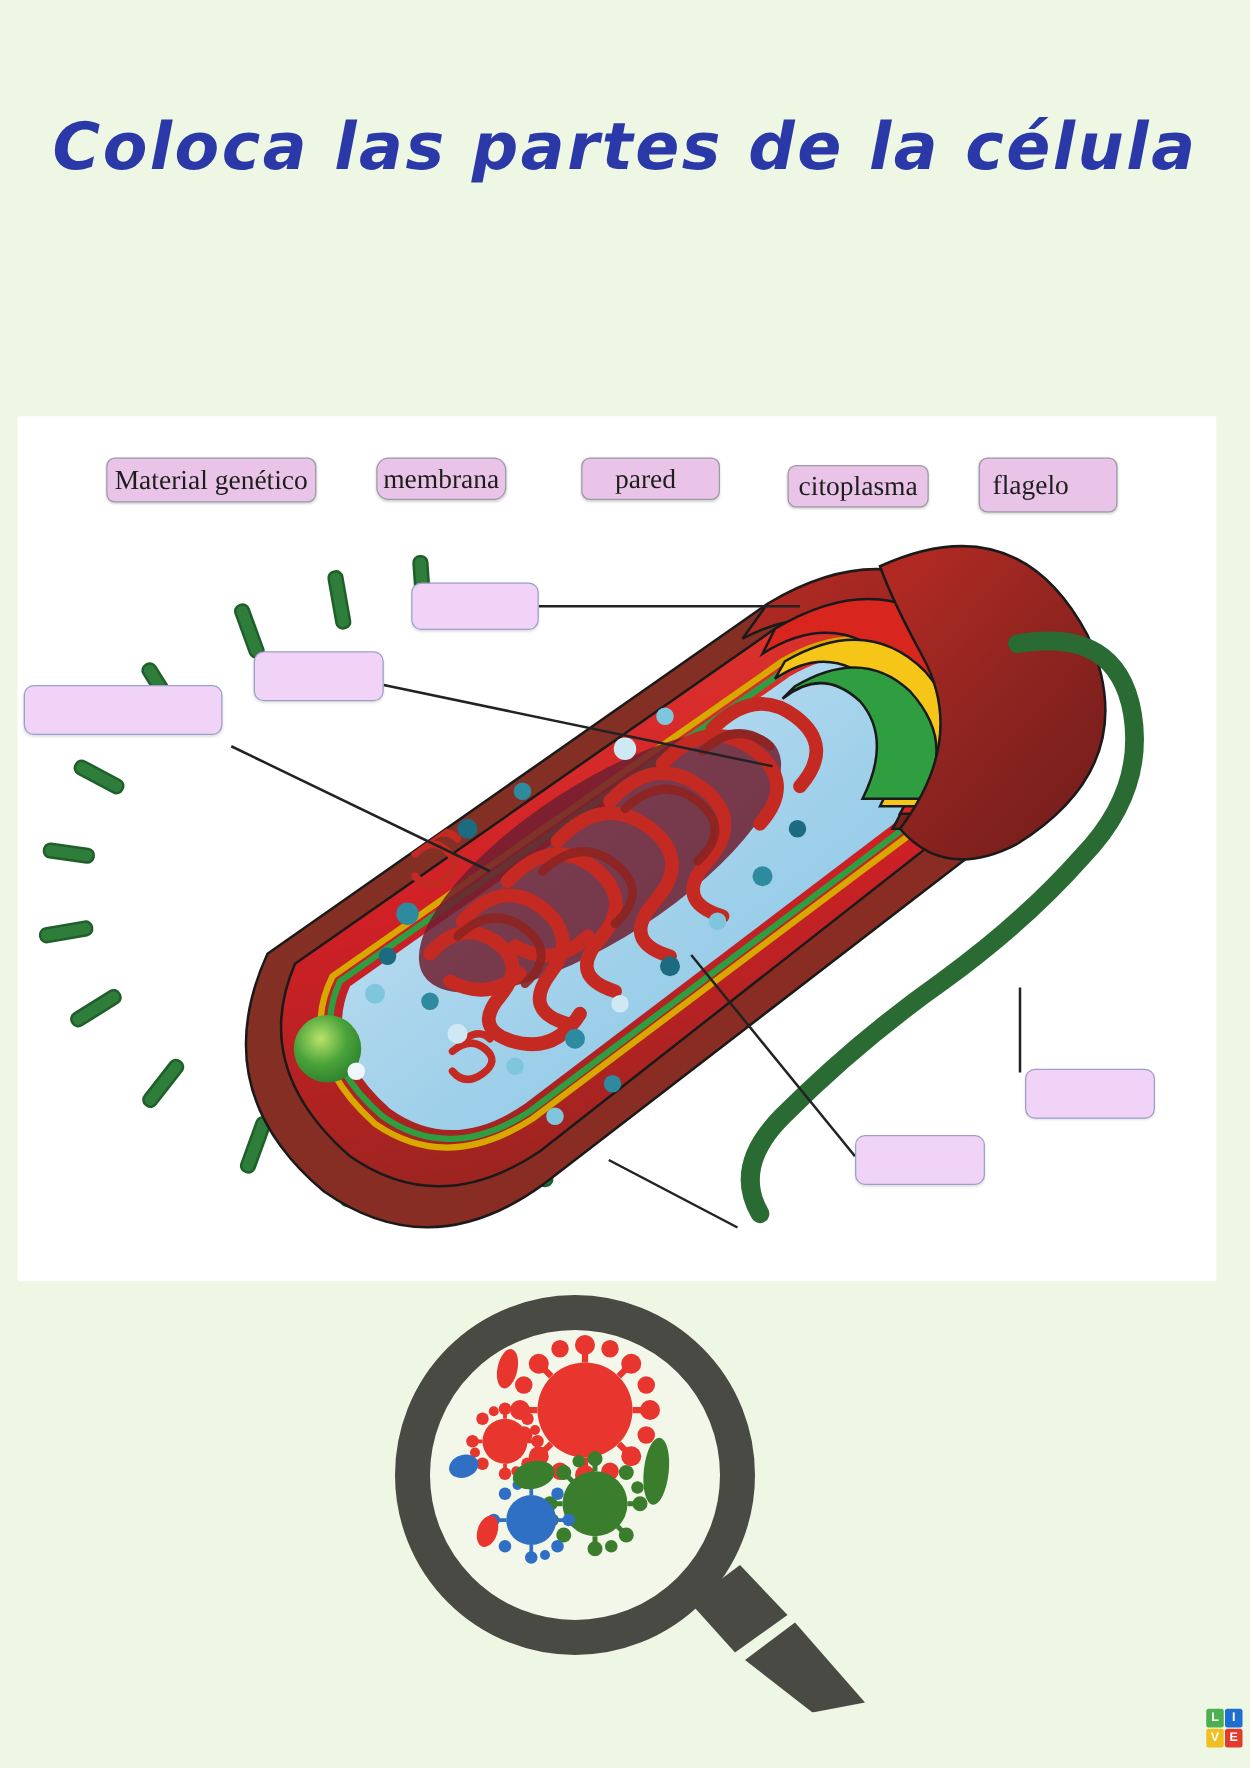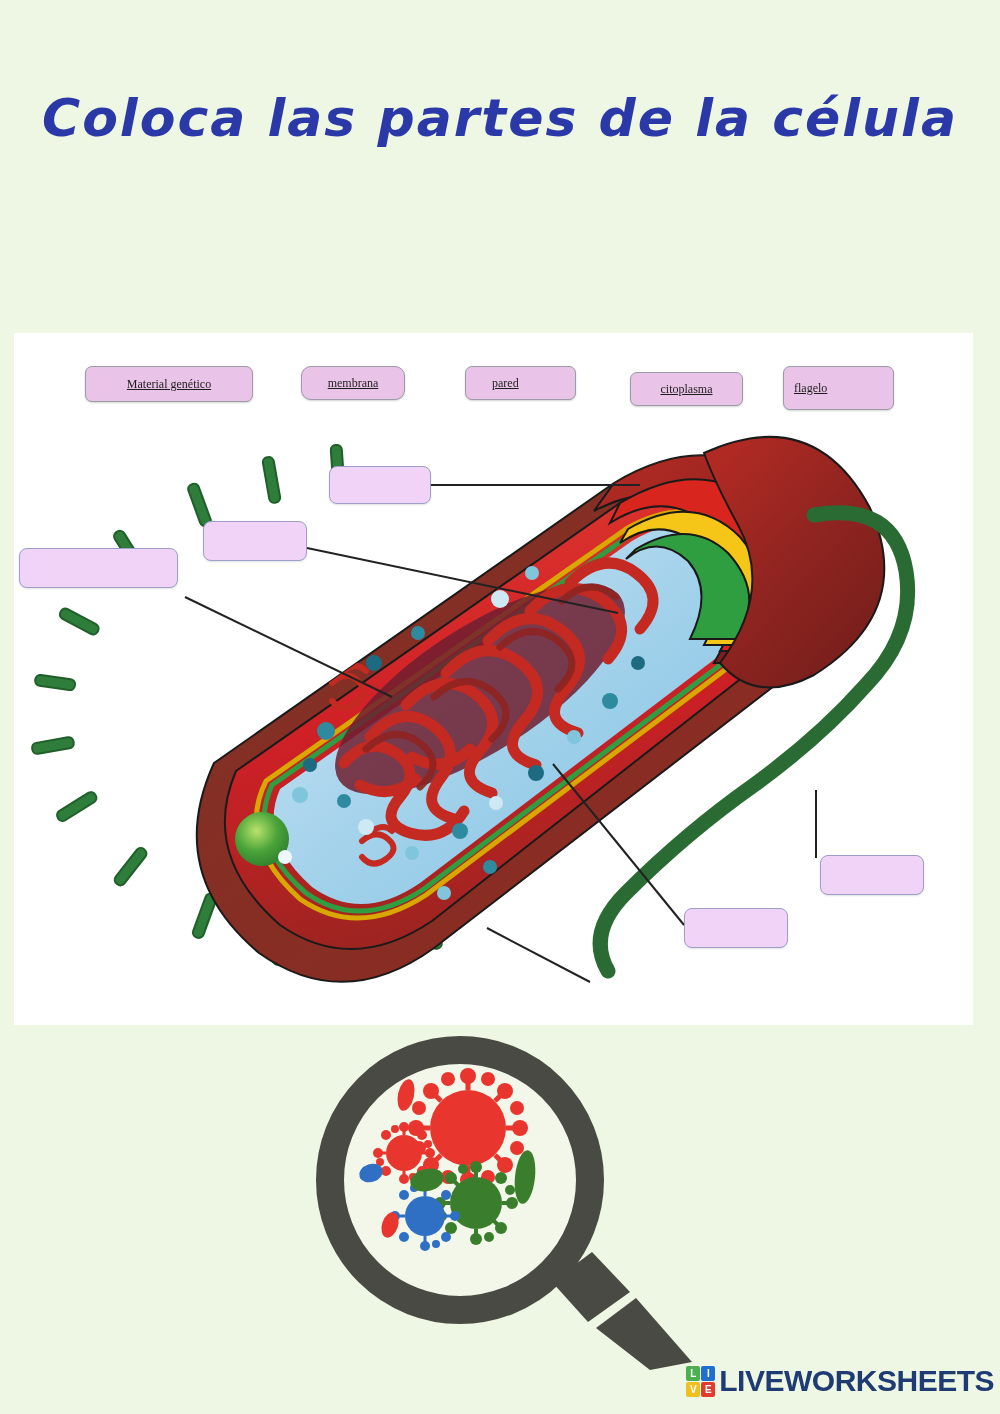--- a/index.html
+++ b/index.html
@@ -25,26 +25,25 @@
     width:959px;height:692px;
     background:#ffffff;
   }
   
   .chip{
     position:absolute;
     background:#eac4e8;
     border:1px solid #9c9aa6;
     border-radius:7px;
     font-family:"Liberation Serif",serif;
-    font-size:12px;color:#1d1d1d;
+    font-size:22px;color:#1d1d1d;
     display:flex;align-items:center;justify-content:center;
     box-shadow:0 1px 2px rgba(0,0,0,.18);
     box-sizing:border-box;
     white-space:nowrap;
-    text-decoration:underline;
   }
   
   .drop{
     position:absolute;
     background:#f0d3f6;
     border:1.5px solid #9ca0c9;
     border-radius:8px;
     box-sizing:border-box;
     box-shadow:0 1px 2px rgba(0,0,0,.12);
   }
@@ -369,14 +368,13 @@
   </g>
 </svg>
 
 <div class="logo">
   <div class="logo-tiles">
     <span class="t-l">L</span>
     <span class="t-i">I</span>
     <span class="t-v">V</span>
     <span class="t-e">E</span>
   </div>
-  <div class="logo-word">LIVEWORKSHEETS</div>
 </div>
 
 </body></html>

